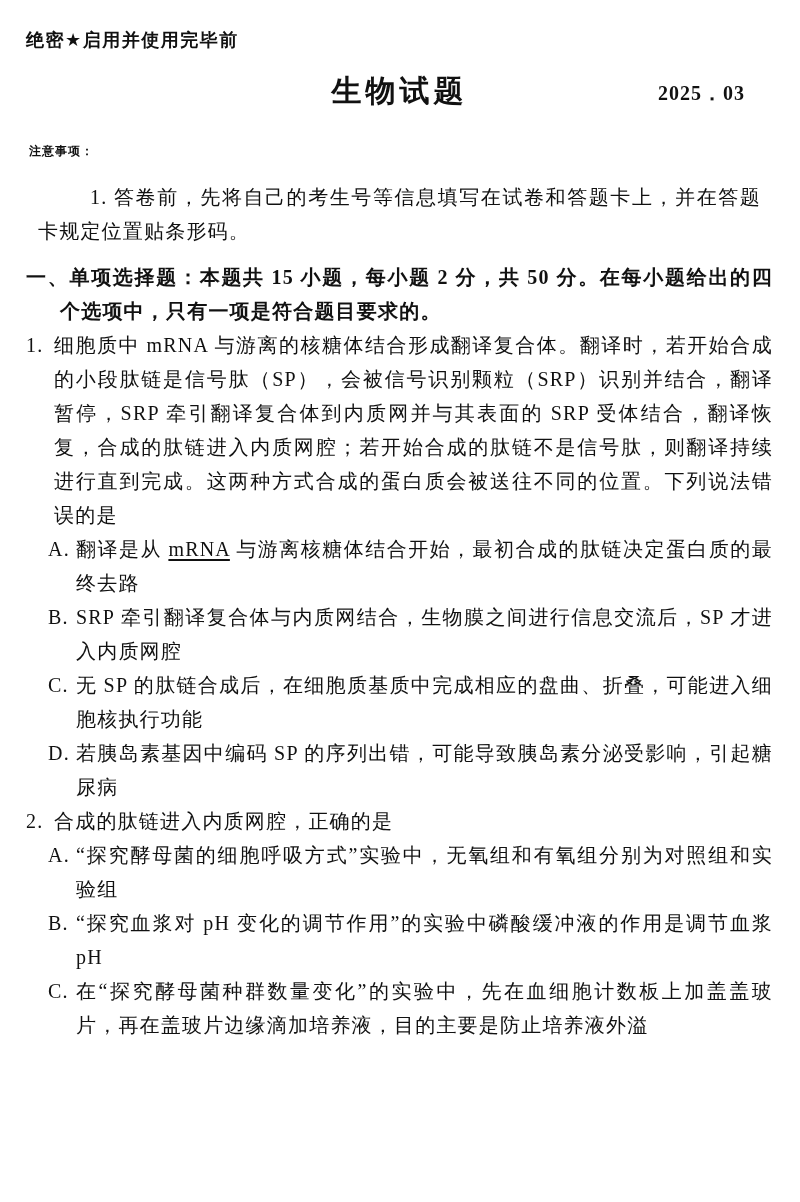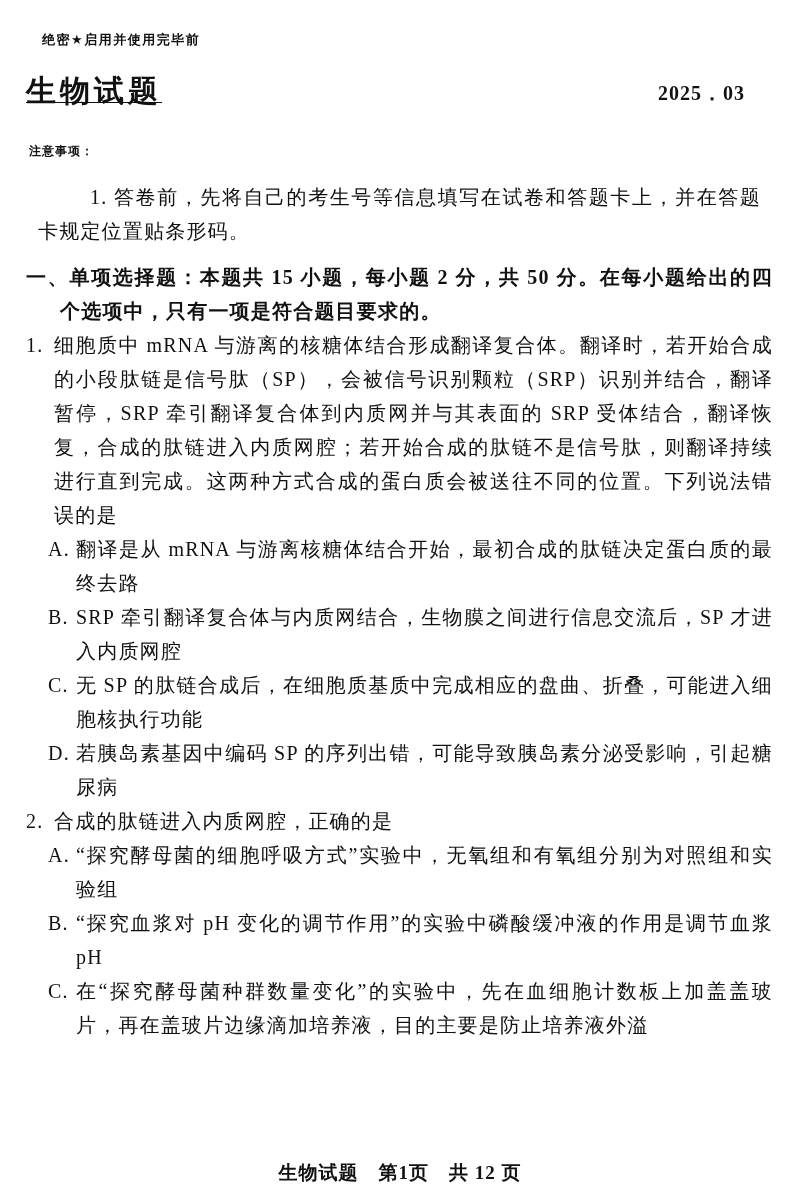--- a/index.html
+++ b/index.html
@@ -16,38 +16,38 @@
     height: 1202px;
     box-sizing: border-box;
     background: #ffffff;
     color: #111111;
     padding: 28px 27px 0 26px;
     font-family: "Liberation Serif", "DejaVu Serif", serif;
   }
   .security {
     font-family: "Liberation Sans", "DejaVu Sans", sans-serif;
     font-weight: 700;
-    font-size: 13px;
+    font-size: 18px;
     line-height: 24px;
-    margin-left: 16px;
+    margin-left: 0;
     letter-spacing: 1.5px;
   }
   .title {
     margin: 34px 0 0 0;
     text-align: center;
     font-size: 27px;
     font-weight: 700;
     letter-spacing: 1px;
     line-height: 34px;
   }
   .subtitle-row {
     position: relative;
     margin-top: 20px;
     height: 38px;
-    text-decoration: underline;
+    text-align: center;
   }
   .subject {
     font-family: "Liberation Sans", "DejaVu Sans", sans-serif;
     font-weight: 700;
     font-size: 30px;
     line-height: 38px;
     letter-spacing: 4px;
   }
   .date {
     position: absolute;
@@ -88,21 +88,21 @@
     padding-left: 28px;
   }
   .q-num { position: absolute; left: 0; top: 0; }
   .options { margin-left: 22px; }
   .opt {
     margin: 0;
     position: relative;
     padding-left: 28px;
   }
   .opt-label { position: absolute; left: 0; top: 0; }
-  .u { text-underline-offset: 3px; }
+  .u { text-decoration: underline; text-underline-offset: 3px; }
   .footer {
     position: absolute;
     left: 0;
     right: 0;
     bottom: 16px;
     text-align: center;
     font-size: 19px;
     font-weight: 600;
     letter-spacing: 1px;
   }
@@ -160,15 +160,14 @@
         </p>
         <p class="opt">
           <span class="opt-label">C.</span><span class="opt-text"><span>在“探究酵母菌种群数量变化”的实验中，先在血细胞计数板上加盖盖玻片，再在盖玻片边缘滴加培养液，目的主要是防止培养液外溢</span><span class="u"></span><span></span></span>
         </p>
 
       </div>
     </div>
 
   </div>
 
-  <div class="footer">生物试题　第1页　共 12 页</div>
 
 </div>
 
 </body></html>

